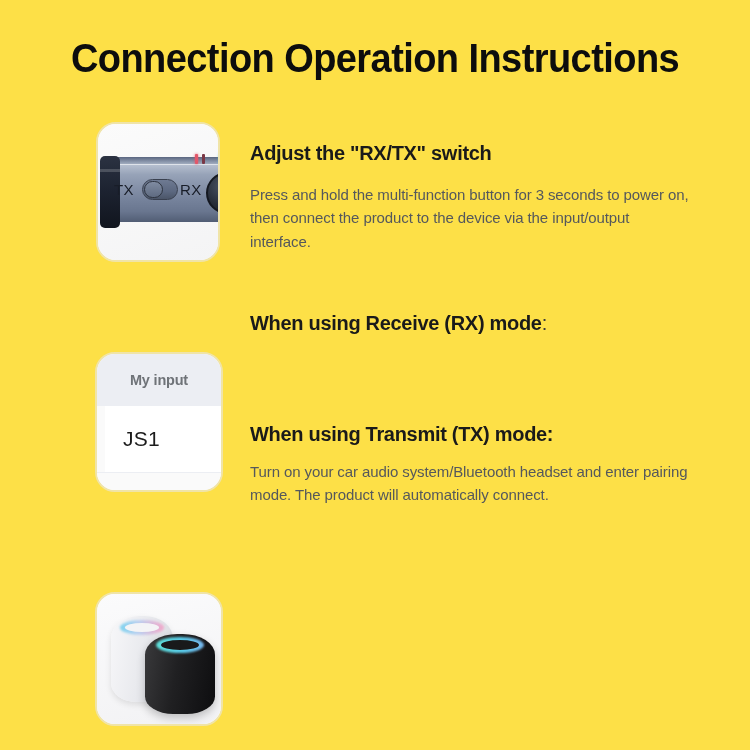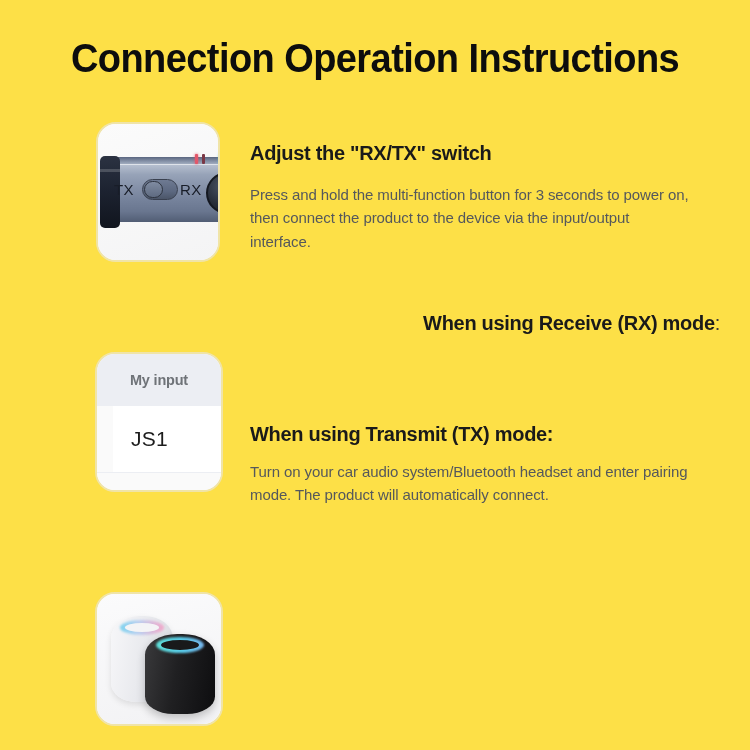--- a/index.html
+++ b/index.html
@@ -160,21 +160,21 @@
     position: absolute; left: 0; top: 0;
     width: 100%; height: 52px;
     background: #eceef3;
     display: flex; align-items: center; justify-content: center;
   }
   .list-head-txt {
     font-size: 14.5px; font-weight: 700; color: #6f7378;
     letter-spacing: -0.2px;
   }
   .list-body {
-    position: absolute; left: 16px; top: 52px;
+    position: absolute; left: 8px; top: 52px;
     width: 100%; height: 66px;
     background: #ffffff;
     display: flex; align-items: center; padding-left: 18px;
   }
   .list-body-txt { font-size: 21px; color: #1c1c1c; letter-spacing: 0.2px; }
   .list-foot {
     position: absolute; left: 0; top: 118px;
     width: 100%; height: 22px;
     background: #fafafa;
     border-top: 1px solid #eceef3;
@@ -220,21 +220,21 @@
   .spk-black-top-in {
     position: absolute; left: 16px; top: 6px;
     width: 38px; height: 10px; border-radius: 50%;
     background: #19191b;
   }
 
   
   #txt-adjust   { left: 250px; top: 141px;  width: 440px; }
   #txt-adjust .body-txt { margin-top: 18px; }
 
-  #txt-rx       { left: 260px; top: 311px;  width: 460px; text-align: right; }
+  #txt-rx       { left: 250px; top: 311px;  width: 460px; }
   #txt-rx .body-txt { margin-top: 14px; }
 
   #txt-tx       { left: 250px; top: 422px;  width: 440px; }
   #txt-tx .body-txt { margin-top: 14px; }
 
   #txt-pairing  { left: 250px; top: 610px;  width: 420px; }
   #txt-pairing .body-txt { margin-top: 17px; }
 </style>
 </head>
 <body>

